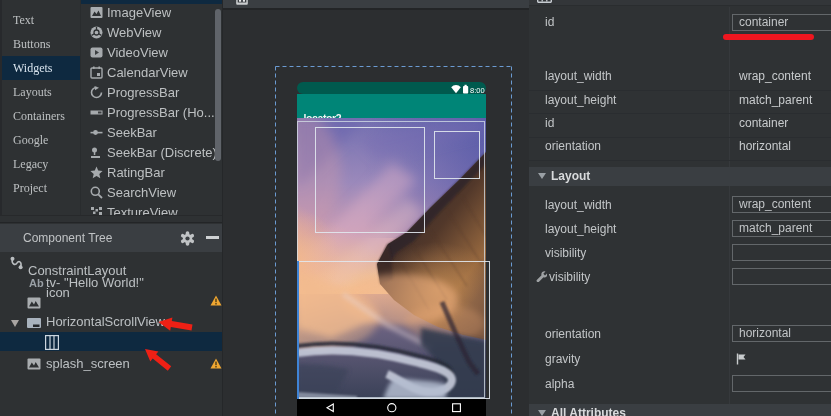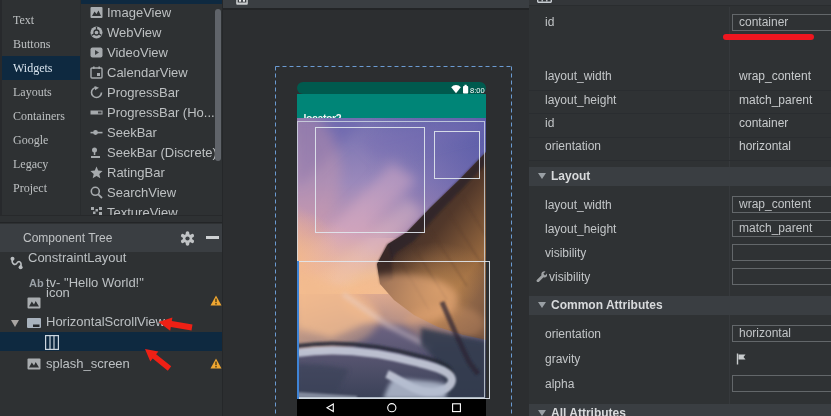--- a/index.html
+++ b/index.html
@@ -158,21 +158,21 @@
         <circle cx="7.5" cy="7.5" r="2.1" fill="#3a3e42"></circle>
       </svg>
     <div style="position:absolute;left:206px;top:13px;width:13px;height:3px;background:#ced1d3"></div>
     <div id="tsel"></div>
 
     <svg style="position:absolute;left:9px;top:33px" width="15" height="14" viewBox="0 0 15 14">
         <path d="M3.5 3 C 2 8 6.5 10 8 7 C 9.5 4 13.5 6 11.5 11" fill="none" stroke="#b9bdc0" stroke-width="1.6"></path>
         <circle cx="3.5" cy="2.8" r="2" fill="#b9bdc0"></circle>
         <circle cx="11.6" cy="11.2" r="2" fill="#b9bdc0"></circle>
       </svg>
-    <span class="titem" style="left:28px;top:27px">ConstraintLayout</span>
+    <span class="titem" style="left:28px;top:40px">ConstraintLayout</span>
 
     <span class="titem" style="left:29px;top:52px;font-weight:bold;font-size:11px;color:#9aa0a6">Ab</span>
     <span class="titem" style="left:46px;top:52px">tv- "Hello World!"</span>
 
     <svg style="position:absolute;left:27px;top:74px" width="14" height="12" viewBox="0 0 14 12">
         <rect x="0.5" y="0.5" width="13" height="11" rx="1" fill="#a9adb0"></rect>
         <path d="M2 9.5 L4.8 4.5 L7 7.5 L8.7 4 L12 9.5 Z" fill="#2e3133"></path>
       </svg>
     <span class="titem" style="left:46px;top:62px">icon</span>
 
@@ -371,21 +371,20 @@
     <span class="alabel" style="top:221px">layout_height</span>
     <div class="abox" style="top:220px">match_parent</div>
     <span class="alabel" style="top:245px">visibility</span>
     <div class="abox" style="top:244px"></div>
     <svg style="position:absolute;left:6px;top:270px" width="12" height="12" viewBox="0 0 12 12">
         <path d="M10.5 1.5 A3 3 0 0 0 6.5 5.2 L2 9.7 A1.4 1.4 0 0 0 4 11.7 L8.5 7.2 A3 3 0 0 0 12.2 3.2 L10 5.4 L8.3 3.7 Z" fill="#9fa2a4"></path>
       </svg>
     <span class="alabel" style="top:269px;left:20px">visibility</span>
     <div class="abox" style="top:268px"></div>
 
-    <div class="sechead" style="top:296px"><span class="tri"></span>Common Attributes</div>
     <span class="alabel" style="top:326px">orientation</span>
     <div class="abox" style="top:325px">horizontal</div>
     <span class="alabel" style="top:351px">gravity</span>
     <svg style="position:absolute;left:207px;top:353px" width="11" height="12" viewBox="0 0 11 12">
         <line x1="1.5" y1="0.5" x2="1.5" y2="11.5" stroke="#c8cbcd" stroke-width="1.4"></line>
         <path d="M2.5 1.5 L9.5 1.5 L7.5 4 L9.5 6.5 L2.5 6.5 Z" fill="#c8cbcd"></path>
       </svg>
     <span class="alabel" style="top:376px">alpha</span>
     <div class="abox" style="top:375px"></div>
 

